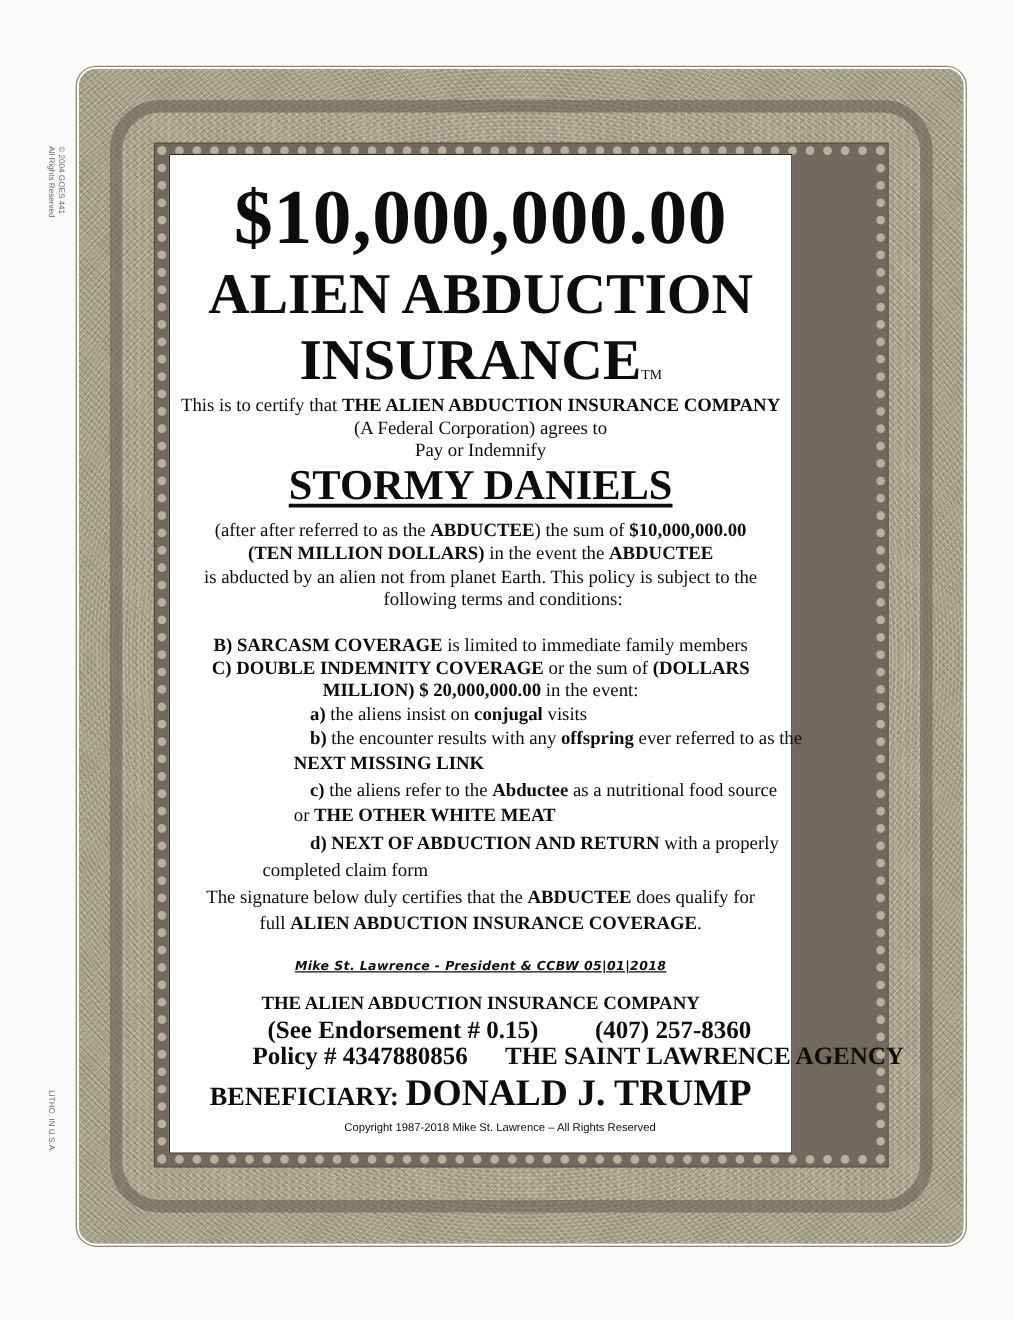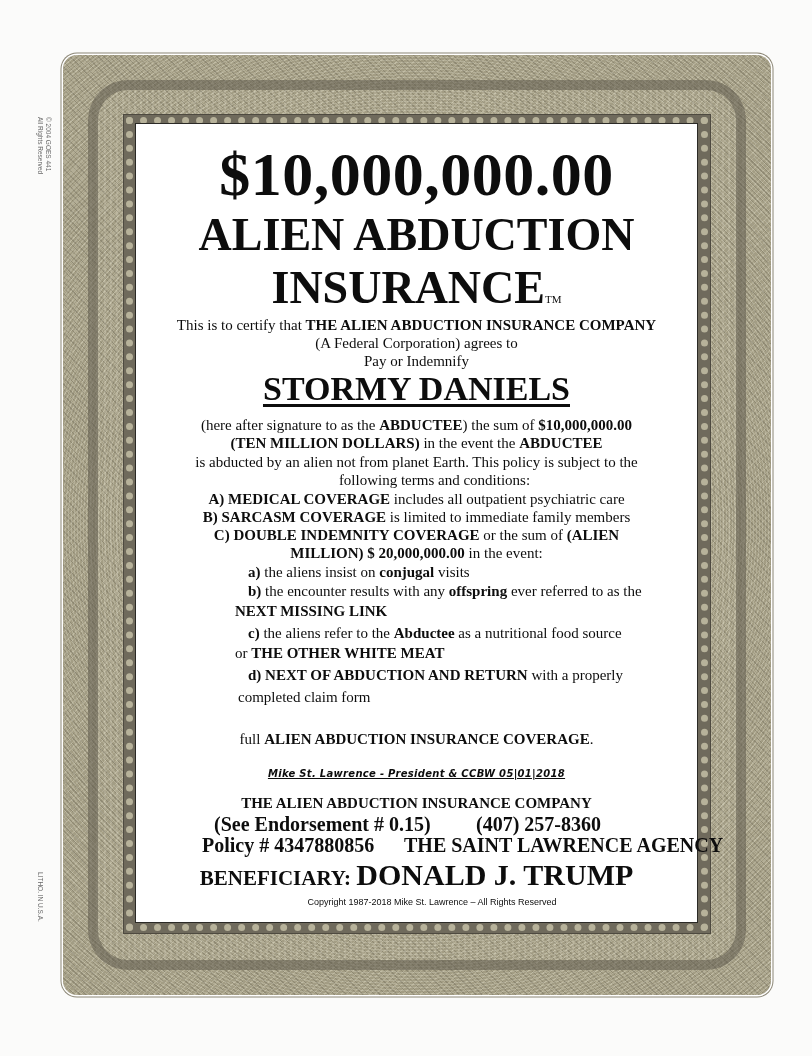--- a/index.html
+++ b/index.html
@@ -47,21 +47,21 @@
     border: 11px solid #6f6a5c;
     background: #6f6a5c;
     outline: 1px solid #4e4a40;
   }
   .bead-frame::before {
     content: ""; position: absolute; inset: -9px;
     border: 7px dotted #b7b29a;
     pointer-events: none;
   }
   .content {
-    position: absolute; left: 135px; top: 123px; width: 563px; height: 800px;
+    position: absolute; left: 135px; top: 123px; width: 499px; height: 800px;
     background: #ffffff;
     border: 1px solid #2b2a26;
     box-sizing: border-box;
     text-align: center;
   }
 
   .amount {
     position: absolute; left: 0; right: 0; top: 17px;
     font-size: 62px; font-weight: bold; letter-spacing: 0.5px; line-height: 66px;
   }
@@ -130,38 +130,38 @@
   <div class="amount">$10,000,000.00</div>
   <div class="title1">ALIEN ABDUCTION</div>
   <div class="title2"><span>INSURANCE</span><span class="tm">TM</span></div>
 
   <div class="body-line" style="top:192px;"><span>This is to certify that </span><b>THE ALIEN ABDUCTION INSURANCE COMPANY</b></div>
   <div class="body-line" style="top:210px;">(A Federal Corporation) agrees to</div>
   <div class="body-line" style="top:228px;">Pay or Indemnify</div>
 
   <div class="insured"><span>STORMY DANIELS</span></div>
 
-  <div class="body-line" style="top:292px;"><span>(here after signature to as the </span><b>ABDUCTEE</b><span>) the sum of </span><b>$10,000,000.00</b></div>
+  <div class="body-line" style="top:292px;"><span>(after after referred to as the </span><b>ABDUCTEE</b><span>) the sum of </span><b>$10,000,000.00</b></div>
   <div class="body-line" style="top:310px;"><b>(TEN MILLION DOLLARS)</b><span> in the event the </span><b>ABDUCTEE</b></div>
   <div class="body-line" style="top:329px;">is abducted by an alien not from planet Earth. This policy is subject to the</div>
   <div class="body-line" style="top:347px;margin-left:36px;">following terms and conditions:</div>
 
-  <div class="body-line" style="top:366px;"><b>A)  MEDICAL COVERAGE</b><span> includes all outpatient psychiatric care</span></div>
   <div class="body-line" style="top:384px;"><b>B)  SARCASM COVERAGE</b><span> is limited to immediate family members</span></div>
-  <div class="body-line" style="top:402px;"><b>C)  DOUBLE INDEMNITY COVERAGE</b><span> or the sum of </span><b>(ALIEN</b></div>
+  <div class="body-line" style="top:402px;"><b>C)  DOUBLE INDEMNITY COVERAGE</b><span> or the sum of </span><b>(DOLLARS</b></div>
   <div class="body-line" style="top:420px;"><b>MILLION) $ 20,000,000.00</b><span> in the event:</span></div>
 
   <div class="body-line indent1" style="top:439px;"><b>a)</b><span> the aliens insist on </span><b>conjugal</b><span> visits</span></div>
   <div class="body-line indent1" style="top:458px;"><b>b)</b><span> the encounter results with any </span><b>offspring</b><span> ever referred to as the</span></div>
   <div class="body-line indent2" style="top:478px;"><b>NEXT MISSING LINK</b></div>
   <div class="body-line indent1" style="top:500px;"><b>c)</b><span> the aliens refer to the </span><b>Abductee</b><span> as a nutritional food source</span></div>
   <div class="body-line indent2" style="top:520px;"><span>or </span><b>THE OTHER WHITE MEAT</b></div>
   <div class="body-line indent1" style="top:542px;"><b>d) NEXT OF ABDUCTION AND RETURN</b><span> with a properly</span></div>
-  <div class="body-line indent2" style="top:564px; padding-left:102px;">completed claim form</div>
+  <div class="body-line indent2" style="top:564px; padding-left:74px;">completed claim form</div>
 
+  <div class="body-line" style="top:585px;"><span>The signature below duly certifies that the </span><b>ABDUCTEE</b><span> does qualify for</span></div>
   <div class="body-line" style="top:606px;"><span>full </span><b>ALIEN ABDUCTION INSURANCE COVERAGE</b><span>.</span></div>
 
   <div class="signature">Mike St. Lawrence - President &amp; CCBW 05|01|2018</div>
   <div class="company-line">THE ALIEN ABDUCTION INSURANCE COMPANY</div>
   <div class="info-row" style="left:78px; top:691px;">(See Endorsement # 0.15)</div>
   <div class="info-row" style="left:340px; top:691px;">(407) 257-8360</div>
   <div class="info-row" style="left:66px; top:712px;">Policy # 4347880856</div>
   <div class="info-row" style="left:268px; top:712px;">THE SAINT LAWRENCE AGENCY</div>
 
   <div class="beneficiary"><span class="lbl">BENEFICIARY: </span><span class="name">DONALD J. TRUMP</span></div>

